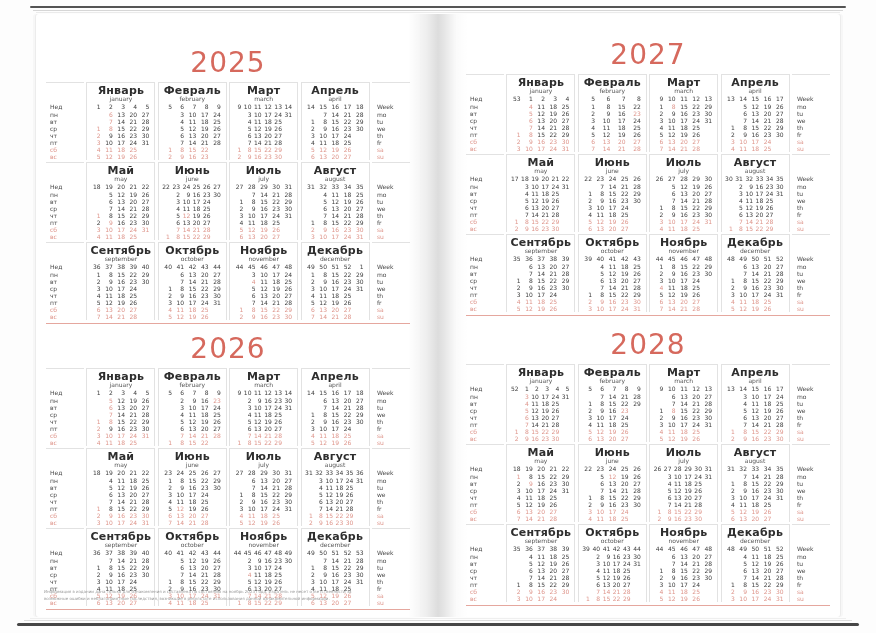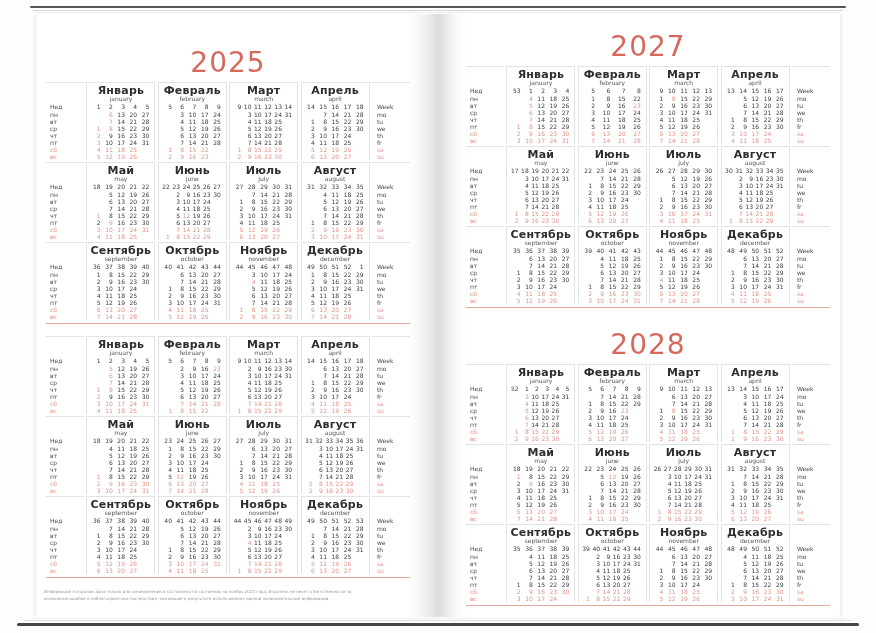--- a/index.html
+++ b/index.html
@@ -697,20 +697,21 @@
               <div class="dow">th</div>
               <div class="dow">fr</div>
               <div class="dow wknd">sa</div>
               <div class="dow wknd">su</div>
             </div>
           </div>
           <div class="year-rule"></div>
         </div>
     </section>
     <section class="year-block" style="top:322px">
+      <h2 class="year-title">2026</h2>
       <div class="year-groups">
           <div class="group">
             <div class="sidecol">
               <div class="colhead">Нед</div>
               <div class="dow">пн</div>
               <div class="dow">вт</div>
               <div class="dow">ср</div>
               <div class="dow">чт</div>
               <div class="dow">пт</div>
               <div class="dow wknd">сб</div>
@@ -1349,21 +1350,21 @@
           </div>
           <div class="year-rule"></div>
         </div>
     </section>
     <p class="disclaimer">Информация в издании дана только для ознакомления и составлена по состоянию на ноябрь 2023 года. Издатель не несет ответственности за возможные ошибки и неблагоприятные последствия, возникшие в результате использования данной ознакомительной информации.</p>
   </div>
 
   <div class="gutter"></div>
 
   <div class="page right">
-    <section class="year-block" style="top:20px">
+    <section class="year-block" style="top:28px">
       <h2 class="year-title">2027</h2>
       <div class="year-groups">
           <div class="group">
             <div class="sidecol">
               <div class="colhead">Нед</div>
               <div class="dow">пн</div>
               <div class="dow">вт</div>
               <div class="dow">ср</div>
               <div class="dow">чт</div>
               <div class="dow">пт</div>

